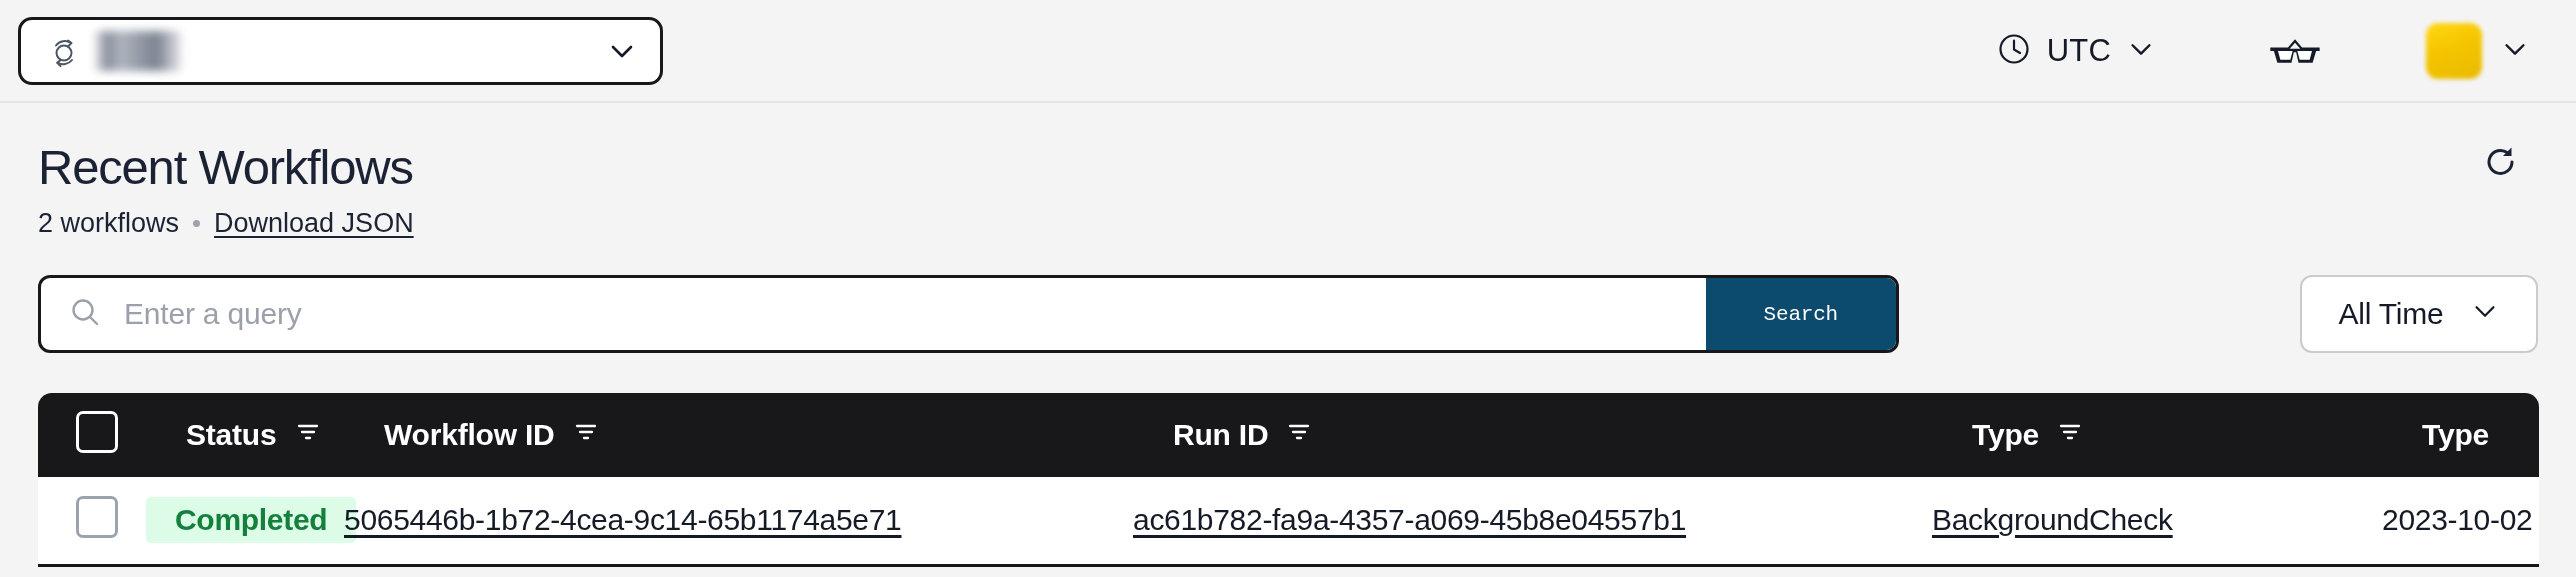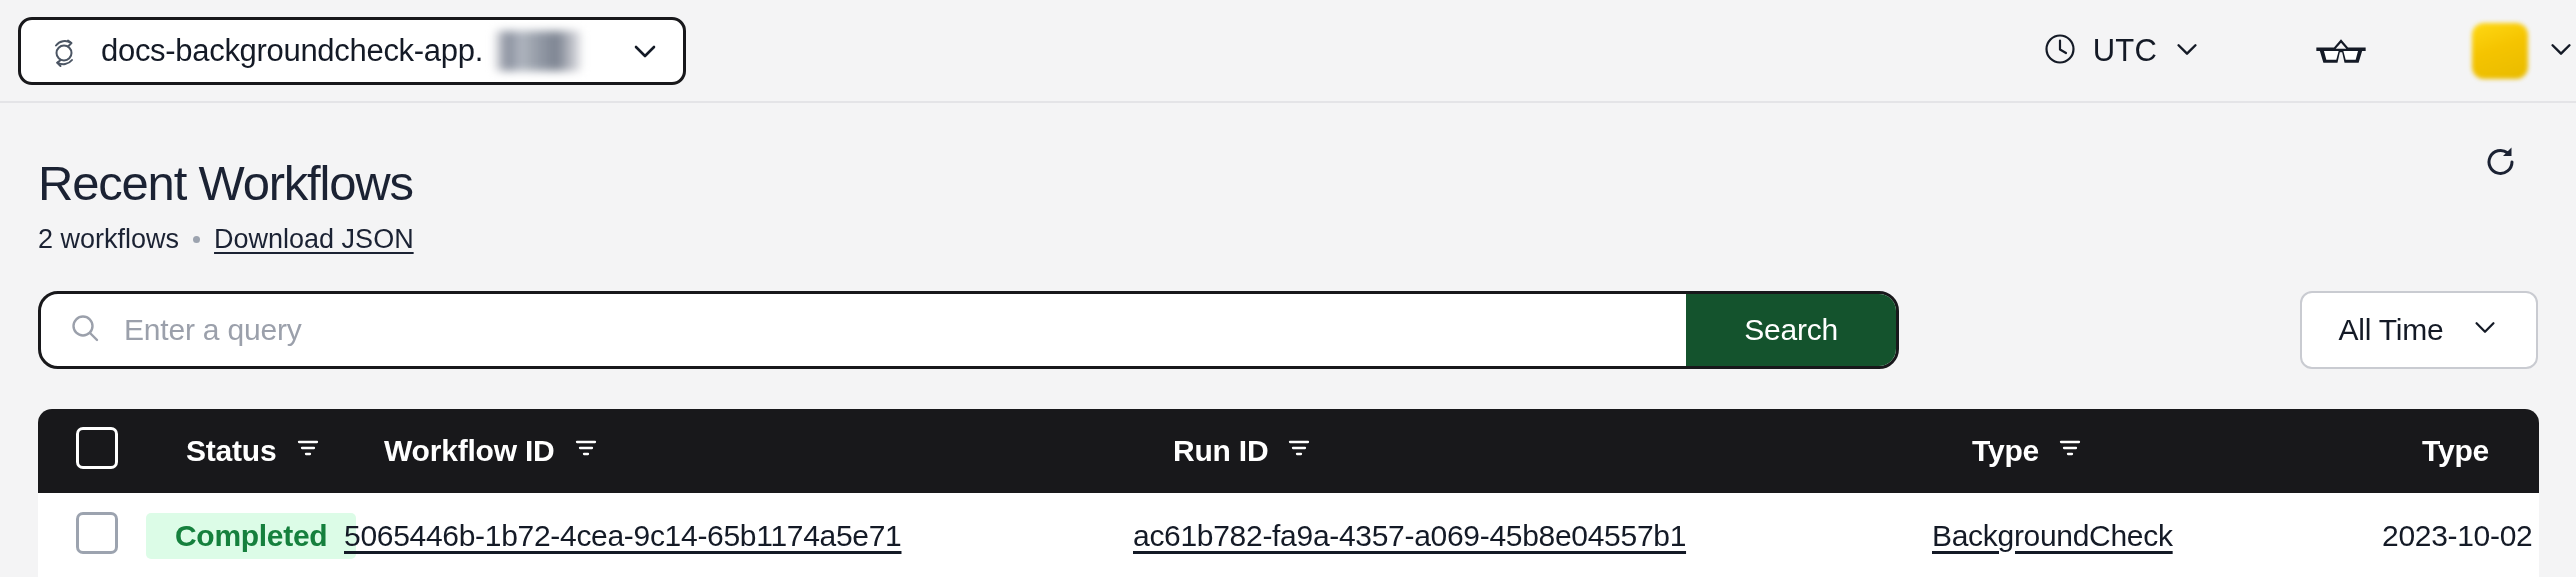--- a/index.html
+++ b/index.html
@@ -55,20 +55,21 @@
     margin-left: -6px;
     flex: none;
   }
   .ns-chev { margin-left: auto; padding-left: 30px; display: flex; }
 
   .topbar-right {
     margin-left: auto;
     display: flex;
     align-items: center;
     gap: 12px;
+    padding-right: 46px;
   }
   .tz-group {
     display: flex; align-items: center; gap: 15px;
     padding: 10px 14px; border-radius: 8px;
   }
   .tz-label { font-size: 31px; letter-spacing: 0.2px; }
   .glasses-btn { padding: 10px 20px; margin-left: 66px; display: flex; }
   .avatar-group { display: flex; align-items: center; gap: 18px; margin-left: 72px; }
   .avatar {
     width: 56px; height: 56px; border-radius: 12px;
@@ -77,21 +78,21 @@
   }
 
   
   .page { padding: 0 38px; position: relative; }
 
   .title {
     font-size: 49px;
     font-weight: 400;
     letter-spacing: -1.2px;
     color: #1b2233;
-    padding-top: 52px;
+    padding-top: 36px;
   }
   .subline {
     display: flex; align-items: center; gap: 14px;
     margin-top: 13px;
     font-size: 27px;
     color: #1b2233;
   }
   .sub-dot { width: 7px; height: 7px; border-radius: 50%; background: #9ca3af; }
   .sub-link {
     color: #1b2233;
@@ -110,43 +111,43 @@
   
   .search-row {
     display: flex; align-items: center;
     margin-top: 36px;
   }
   .search-box {
     display: flex; align-items: stretch;
     width: 1861px; height: 78px;
     background: #ffffff;
     border: 3px solid #18181b;
-    border-radius: 20px;
+    border-radius: 12px;
     overflow: hidden;
   }
   .search-field {
     flex: 1;
     display: flex; align-items: center; gap: 22px;
     padding-left: 27px;
   }
   .search-input {
     border: none; outline: none; background: transparent;
     font-family: "Liberation Sans", sans-serif;
     font-size: 30px;
     color: #141a26;
     width: 100%;
     letter-spacing: -0.2px;
   }
   .search-input::placeholder { color: #9ba0ab; }
   .search-btn {
-    background: #14532d;
+    background: #0c4a6e;
     color: #ffffff;
     border: none;
-    font-family: Liberation Sans, sans-serif;
-    font-size: 30px;
+    font-family: Liberation Mono, monospace;
+    font-size: 21px;
     letter-spacing: -0.2px;
     padding: 0 58px;
     cursor: pointer;
   }
   .time-select {
     margin-left: auto;
     height: 78px;
     min-width: 238px;
     background: #ffffff;
     border: 2px solid #c9cbd1;
@@ -233,21 +234,20 @@
   <div class="ns-select">
     <span class="ns-icon">
       <svg viewBox="0 0 38 38" width="38" height="38" fill="none" stroke="#4b5563" stroke-width="2">
         <circle cx="19" cy="21" r="7.5"></circle>
         <path d="M11 13.5 A11 11 0 0 1 26 11" stroke-linecap="round"></path>
         <path d="M27 28 A11 11 0 0 1 12.5 30.5" stroke-linecap="round"></path>
         <path d="M23 8.5 L26.5 11 L23.5 14" stroke-linecap="round" stroke-linejoin="round"></path>
         <path d="M15.5 34 L12.2 30.8 L15.4 28.2" stroke-linecap="round" stroke-linejoin="round"></path>
       </svg>
     </span>
-    <span class="ns-name">docs-backgroundcheck-app.</span>
     <span class="ns-redacted"></span>
     <span class="ns-chev">
       <svg viewBox="0 0 32 32" width="32" height="32" fill="none" stroke="#141a26" stroke-width="2.6" stroke-linecap="round" stroke-linejoin="round">
         <path d="M7 12 L16 21 L25 12"></path>
       </svg>
     </span>
   </div>
 
   <div class="topbar-right">
 

